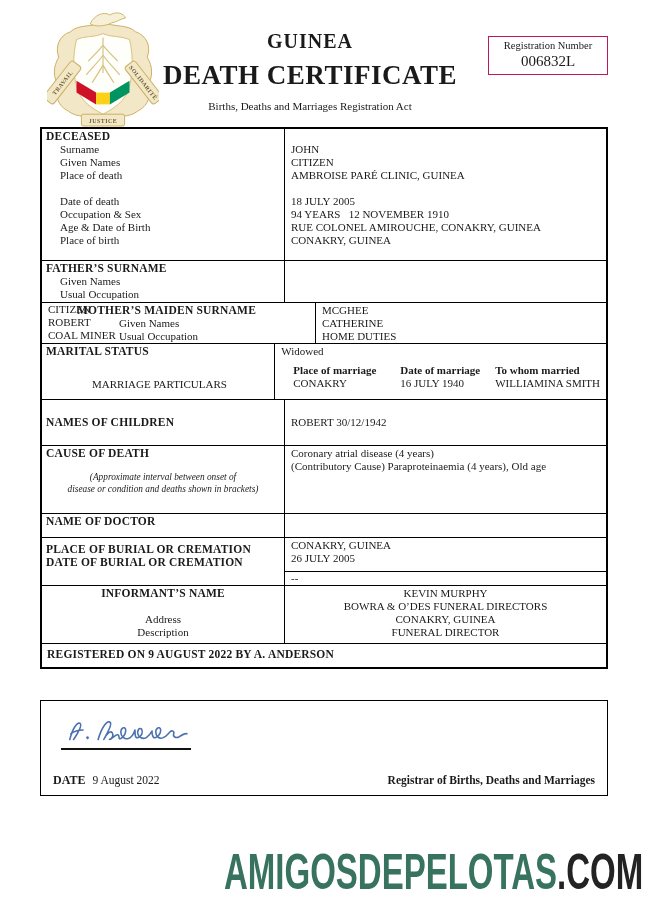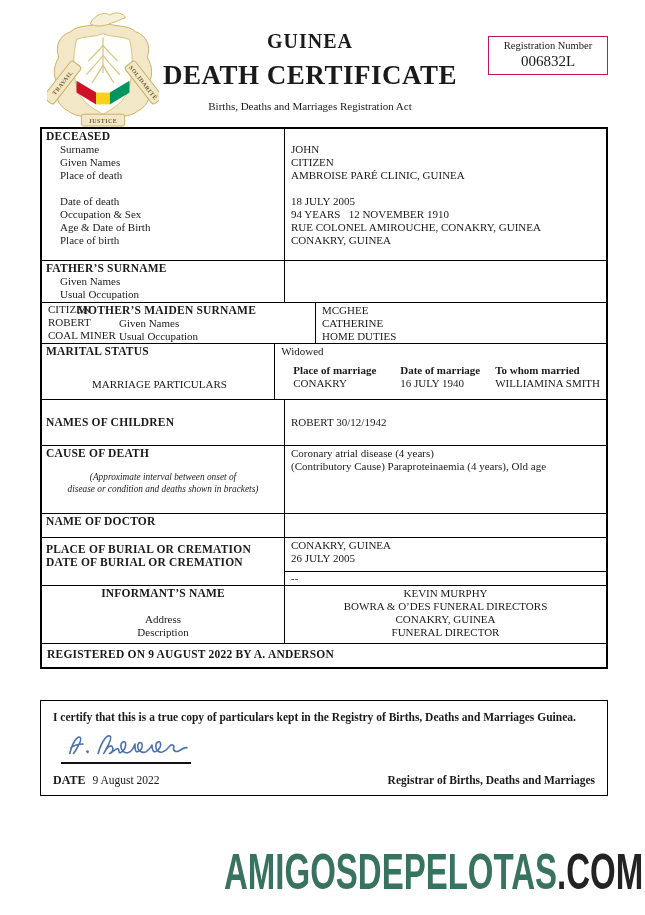--- a/index.html
+++ b/index.html
@@ -251,21 +251,20 @@
         <div class="vline">FUNERAL DIRECTOR</div>
       </div>
     </div>
 
     <div class="row r-registered">
       <div class="cfull head">REGISTERED ON 9 AUGUST 2022 BY A. ANDERSON</div>
     </div>
   </div>
 
   <div class="certify">
-    <div class="statement">I certify that this is a true copy of particulars kept in the Registry of Births, Deaths and Marriages Guinea.</div>
     <div class="sig-wrap">
       <svg width="130" height="34" viewBox="0 0 135 36">
         <path d="M8 27 C11 15 16 8 19 10 C21 12 16 21 12 27 M9 21 C13 18 18 17 22 17 M26 25 C27 24 28 25 27 26 M38 27 C42 13 48 6 51 9 C53 12 47 21 44 27 C47 21 51 17 53 20 C55 23 52 27 50 27 C53 26 57 21 59 22 C61 23 59 27 62 26 C66 24 68 19 67 16 C66 13 62 15 62 19 C62 24 66 27 70 26 C74 25 76 20 77 17 C77 21 77 26 80 25 C84 24 86 19 84 16 C82 14 79 17 80 21 C81 25 85 27 89 25 C92 23 94 20 95 18 C95 22 96 26 99 25 C103 23 105 19 104 16 C103 13 99 15 99 19 C99 24 103 27 107 25 C110 24 112 21 114 19 C116 17 119 18 118 21 C117 24 120 26 124 24 C127 22 130 20 132 21" fill="none" stroke="#4A72AE" stroke-width="1.7" stroke-linecap="round" stroke-linejoin="round"></path>
       </svg>
     </div>
     <div class="cert-bottom">
       <span>
         <span class="date-label">DATE</span><span class="date-value">9 August 2022</span>
       </span>
       <span class="registrar">Registrar of Births, Deaths and Marriages</span>

